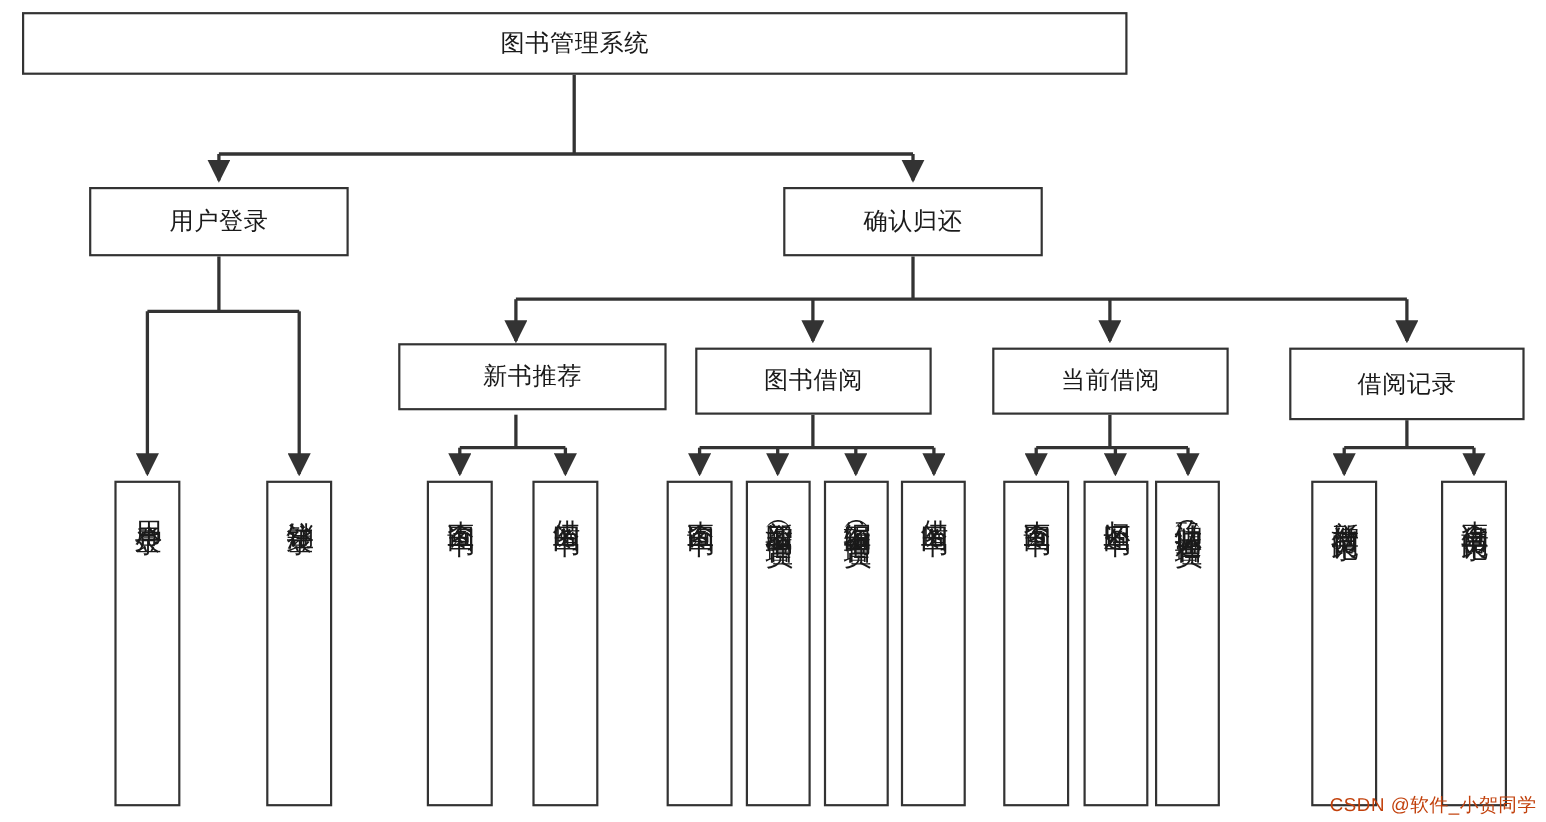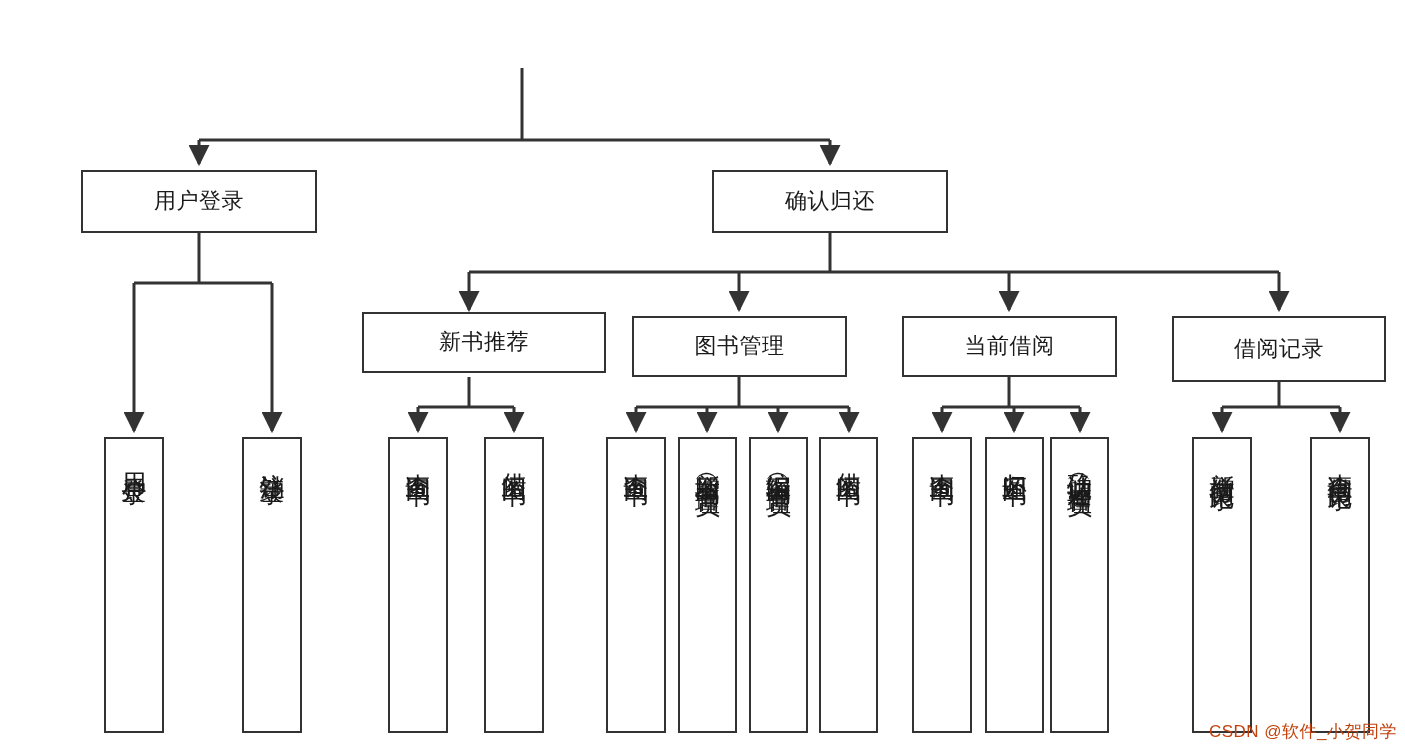--- a/index.html
+++ b/index.html
@@ -119,33 +119,36 @@
       <path d="M 1014 407 L 1014 431" marker-end="url(#arrow)"></path>
       <path d="M 1080 407 L 1080 431" marker-end="url(#arrow)"></path>
 
       <path d="M 1279 377 L 1279 407"></path>
       <path d="M 1222 407 L 1340 407"></path>
       <path d="M 1222 407 L 1222 431" marker-end="url(#arrow)"></path>
       <path d="M 1340 407 L 1340 431" marker-end="url(#arrow)"></path>
     </g>
   </svg>
 
+  <div class="node horiz" style="left: 20px; top: 11px; width: 1005px; height: 57px;">
+    <span class="label">图书管理系统</span>
+  </div>
 
   <div class="node horiz" style="left: 81px; top: 170px; width: 236px; height: 63px;">
     <span class="label">用户登录</span>
   </div>
   <div class="node horiz" style="left: 712px; top: 170px; width: 236px; height: 63px;">
     <span class="label">确认归还</span>
   </div>
 
   <div class="node horiz" style="left: 362px; top: 312px; width: 244px; height: 61px;">
     <span class="label">新书推荐</span>
   </div>
   <div class="node horiz" style="left: 632px; top: 316px; width: 215px; height: 61px;">
-    <span class="label">图书管理</span>
+    <span class="label">图书借阅</span>
   </div>
   <div class="node horiz" style="left: 902px; top: 316px; width: 215px; height: 61px;">
     <span class="label">当前借阅</span>
   </div>
   <div class="node horiz" style="left: 1172px; top: 316px; width: 214px; height: 66px;">
     <span class="label">借阅记录</span>
   </div>
 
   <div class="node vert" style="left: 104px; top: 437px; width: 60px; height: 296px;">
     <span class="label">用户登录</span>

